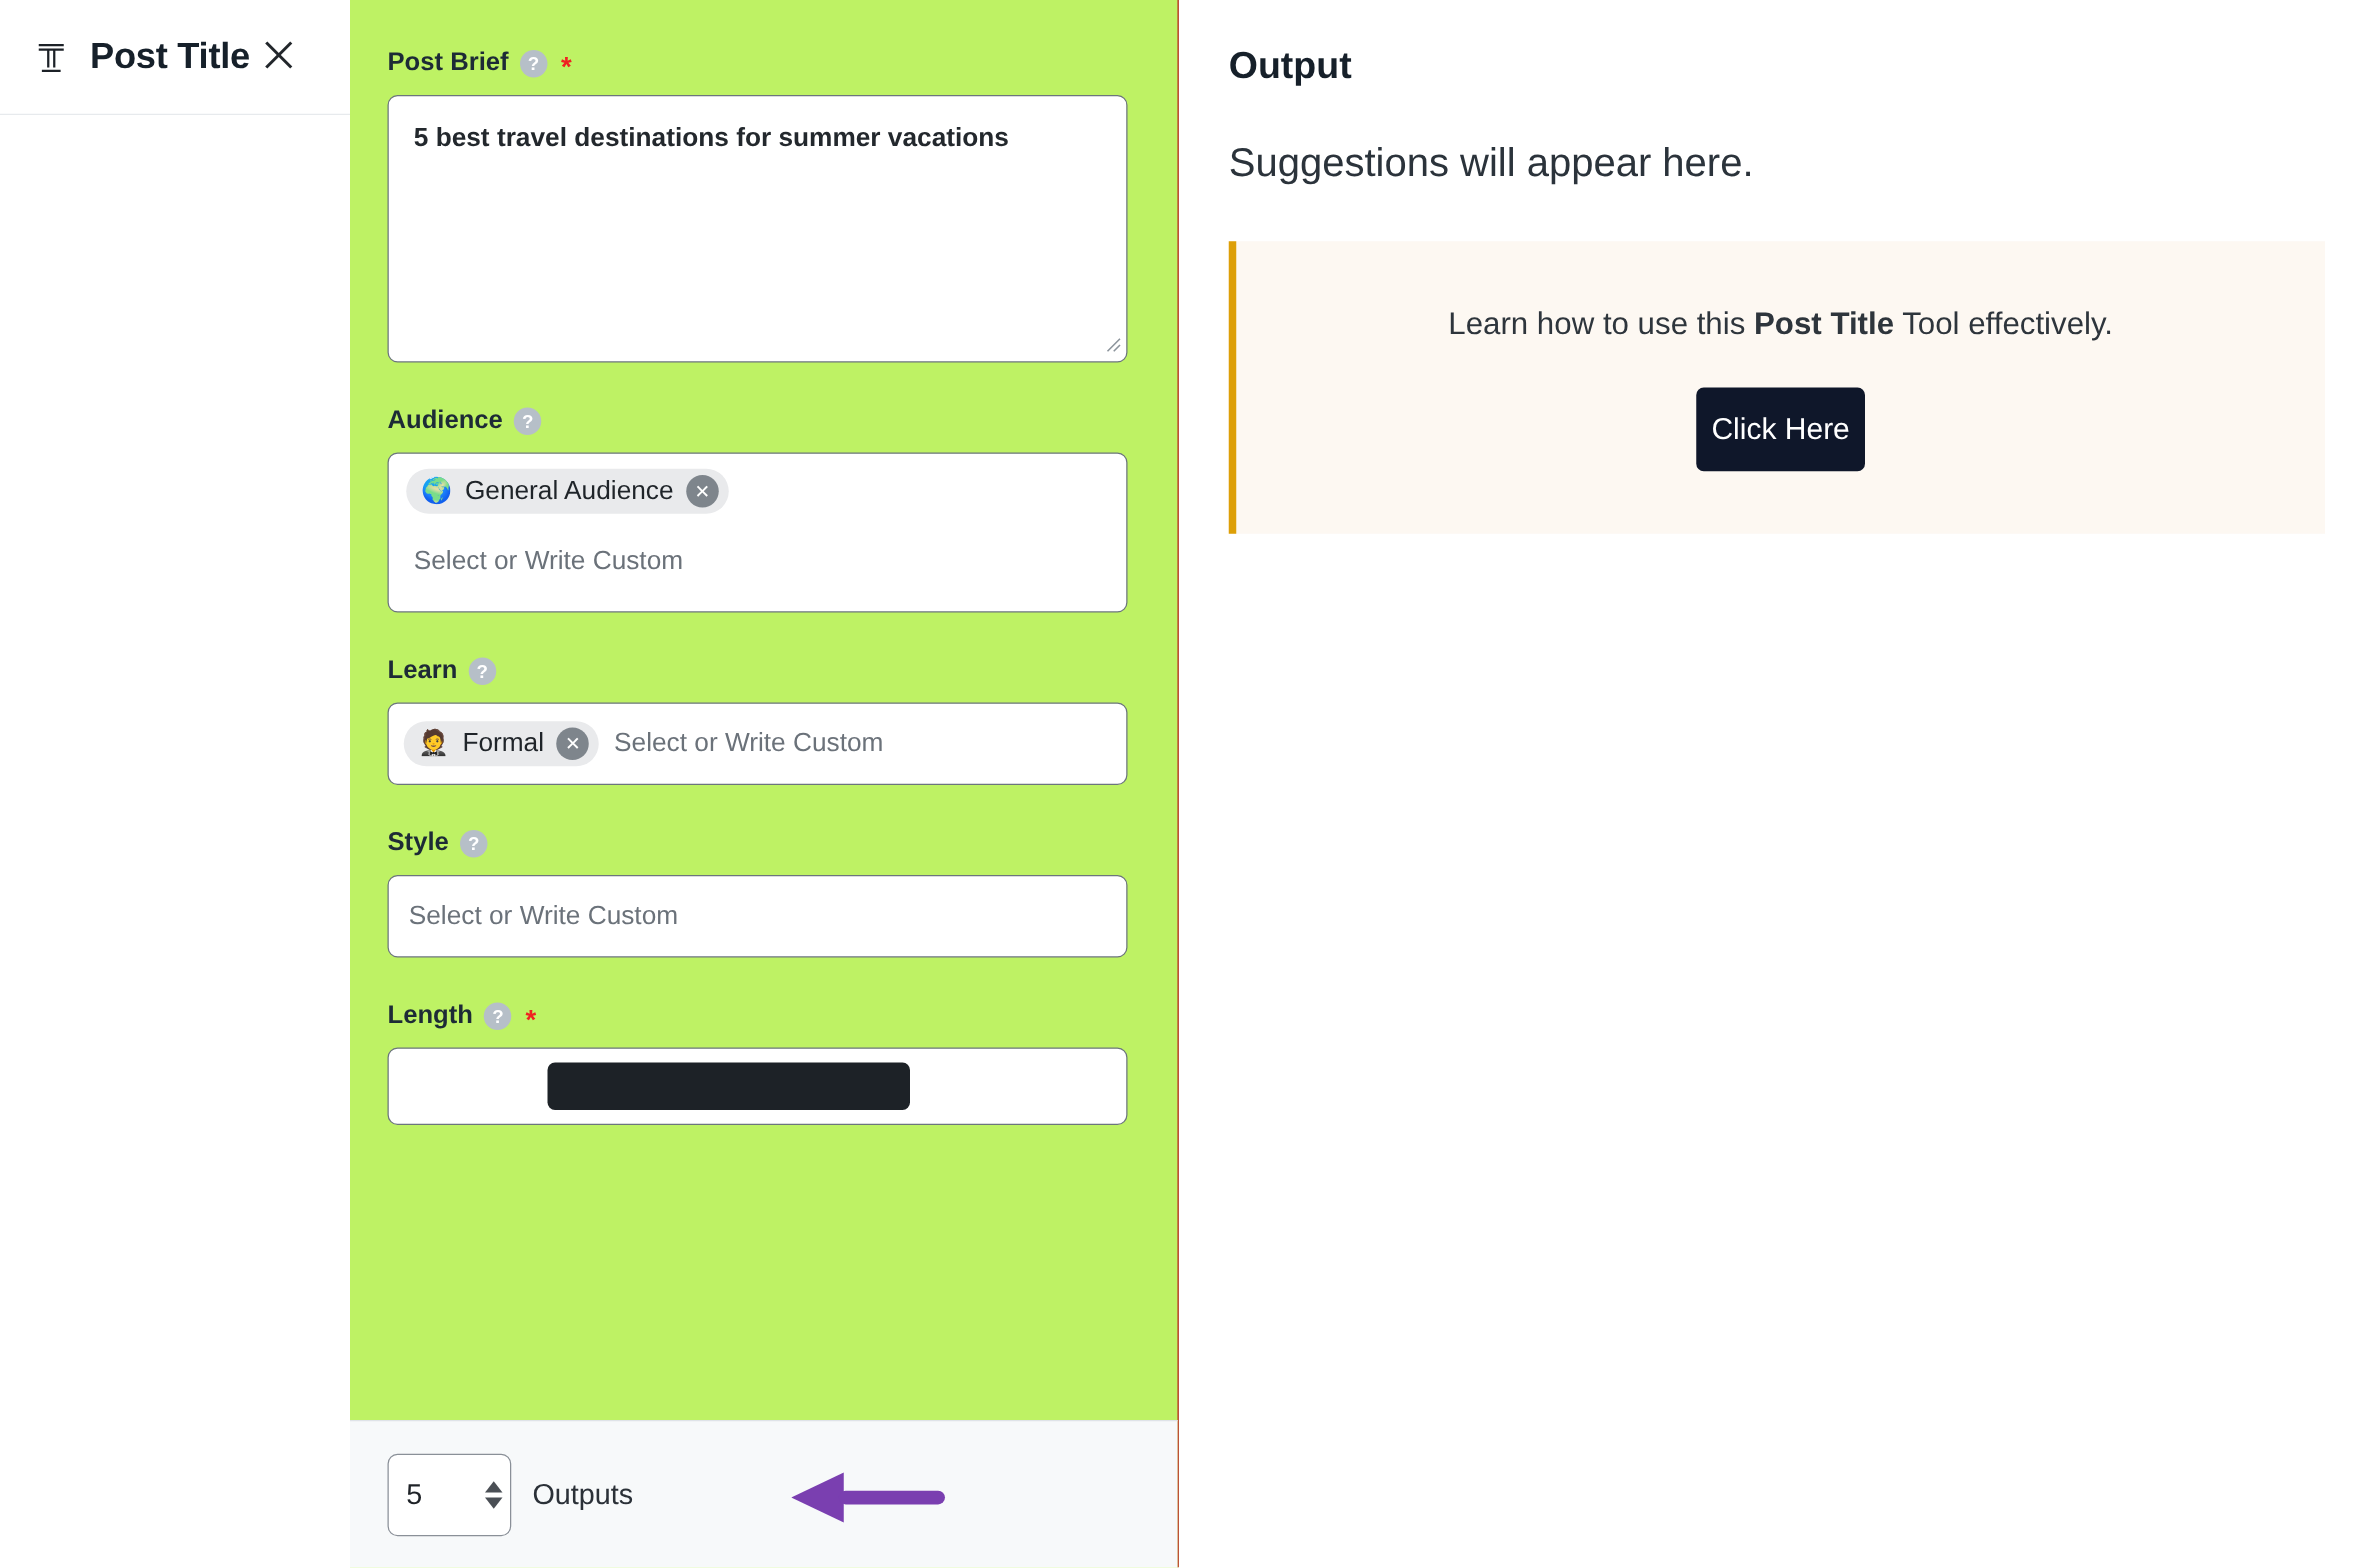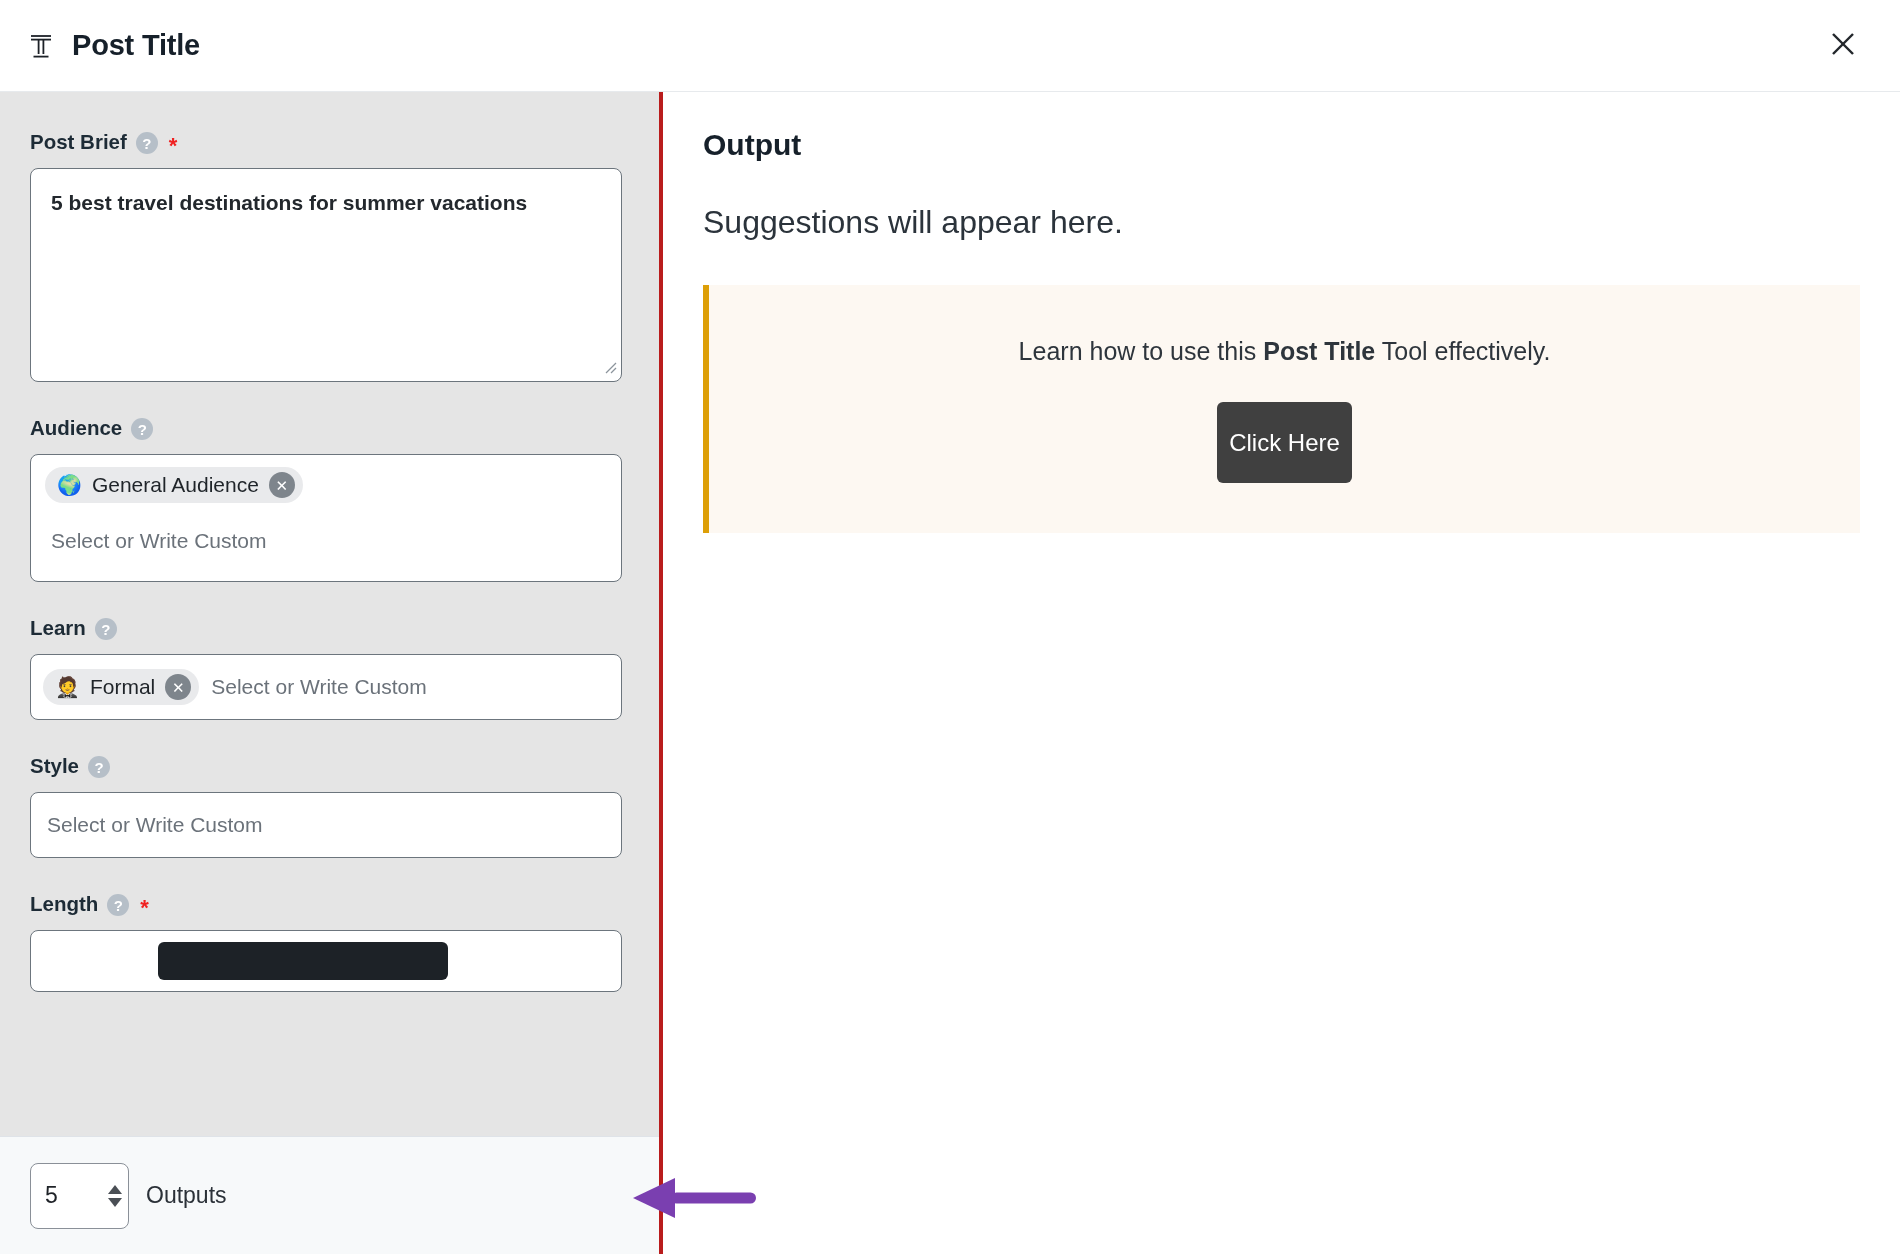--- a/index.html
+++ b/index.html
@@ -5,21 +5,21 @@
   * { box-sizing: border-box; }
   html, body {
     margin: 0; padding: 0;
     width: 1900px; height: 1254px;
     overflow: hidden;
     background: #ffffff;
     font-family: "Liberation Sans", sans-serif;
   }
   .modal {
     width: 1900px; height: 1254px;
-    display: flex; flex-direction: column;
+    display: flex; flex-direction: row;
     background: #ffffff;
     position: relative;
   }
 
   
   .modal-header {
     height: 92px;
     min-height: 92px;
     background: #ffffff;
     border-bottom: 1px solid #e7eaed;
@@ -56,22 +56,22 @@
     flex: 1;
     display: flex;
     min-height: 0;
     position: relative;
   }
 
   
   .form-panel {
     width: 663px;
     min-width: 663px;
-    background: #e5e5e5;
-    border-right: 4px solid #b91c1c;
+    background: #bef264;
+    border-right: 1px solid #b91c1c;
     position: relative;
     overflow: hidden;
   }
   .form-scroll {
     position: absolute;
     top: 0; left: 0; right: 0; bottom: 0;
     padding: 38px 30px 120px 30px;
     overflow: hidden;
   }
   .field { margin-bottom: 34px; }
@@ -285,26 +285,26 @@
     padding: 52px 30px 50px 30px;
     text-align: center;
   }
   .promo-text {
     font-size: 25px;
     color: #2e353c;
     margin: 0 0 36px 0;
   }
   .promo-text b { font-weight: bold; }
   .promo-btn {
-    background: #404040;
+    background: #0f172a;
     color: #ffffff;
     border: none;
     border-radius: 6px;
     padding: 0 12px;
-    height: 81px;
+    height: 67px;
     font-size: 24px;
     font-family: "Liberation Sans", sans-serif;
     cursor: pointer;
   }
 
   
   .annot-arrow {
     position: absolute;
     left: 633px;
     top: 1176px;

